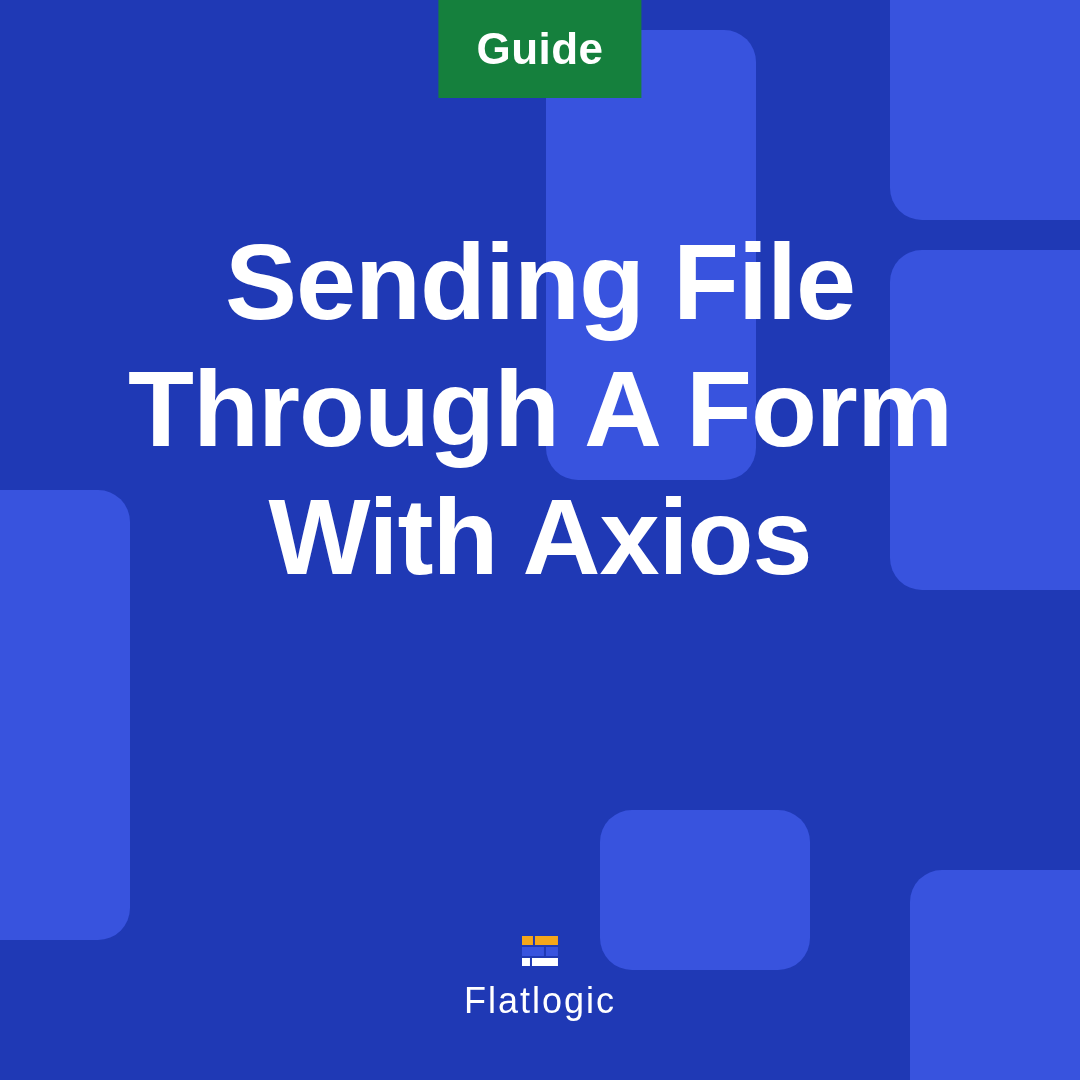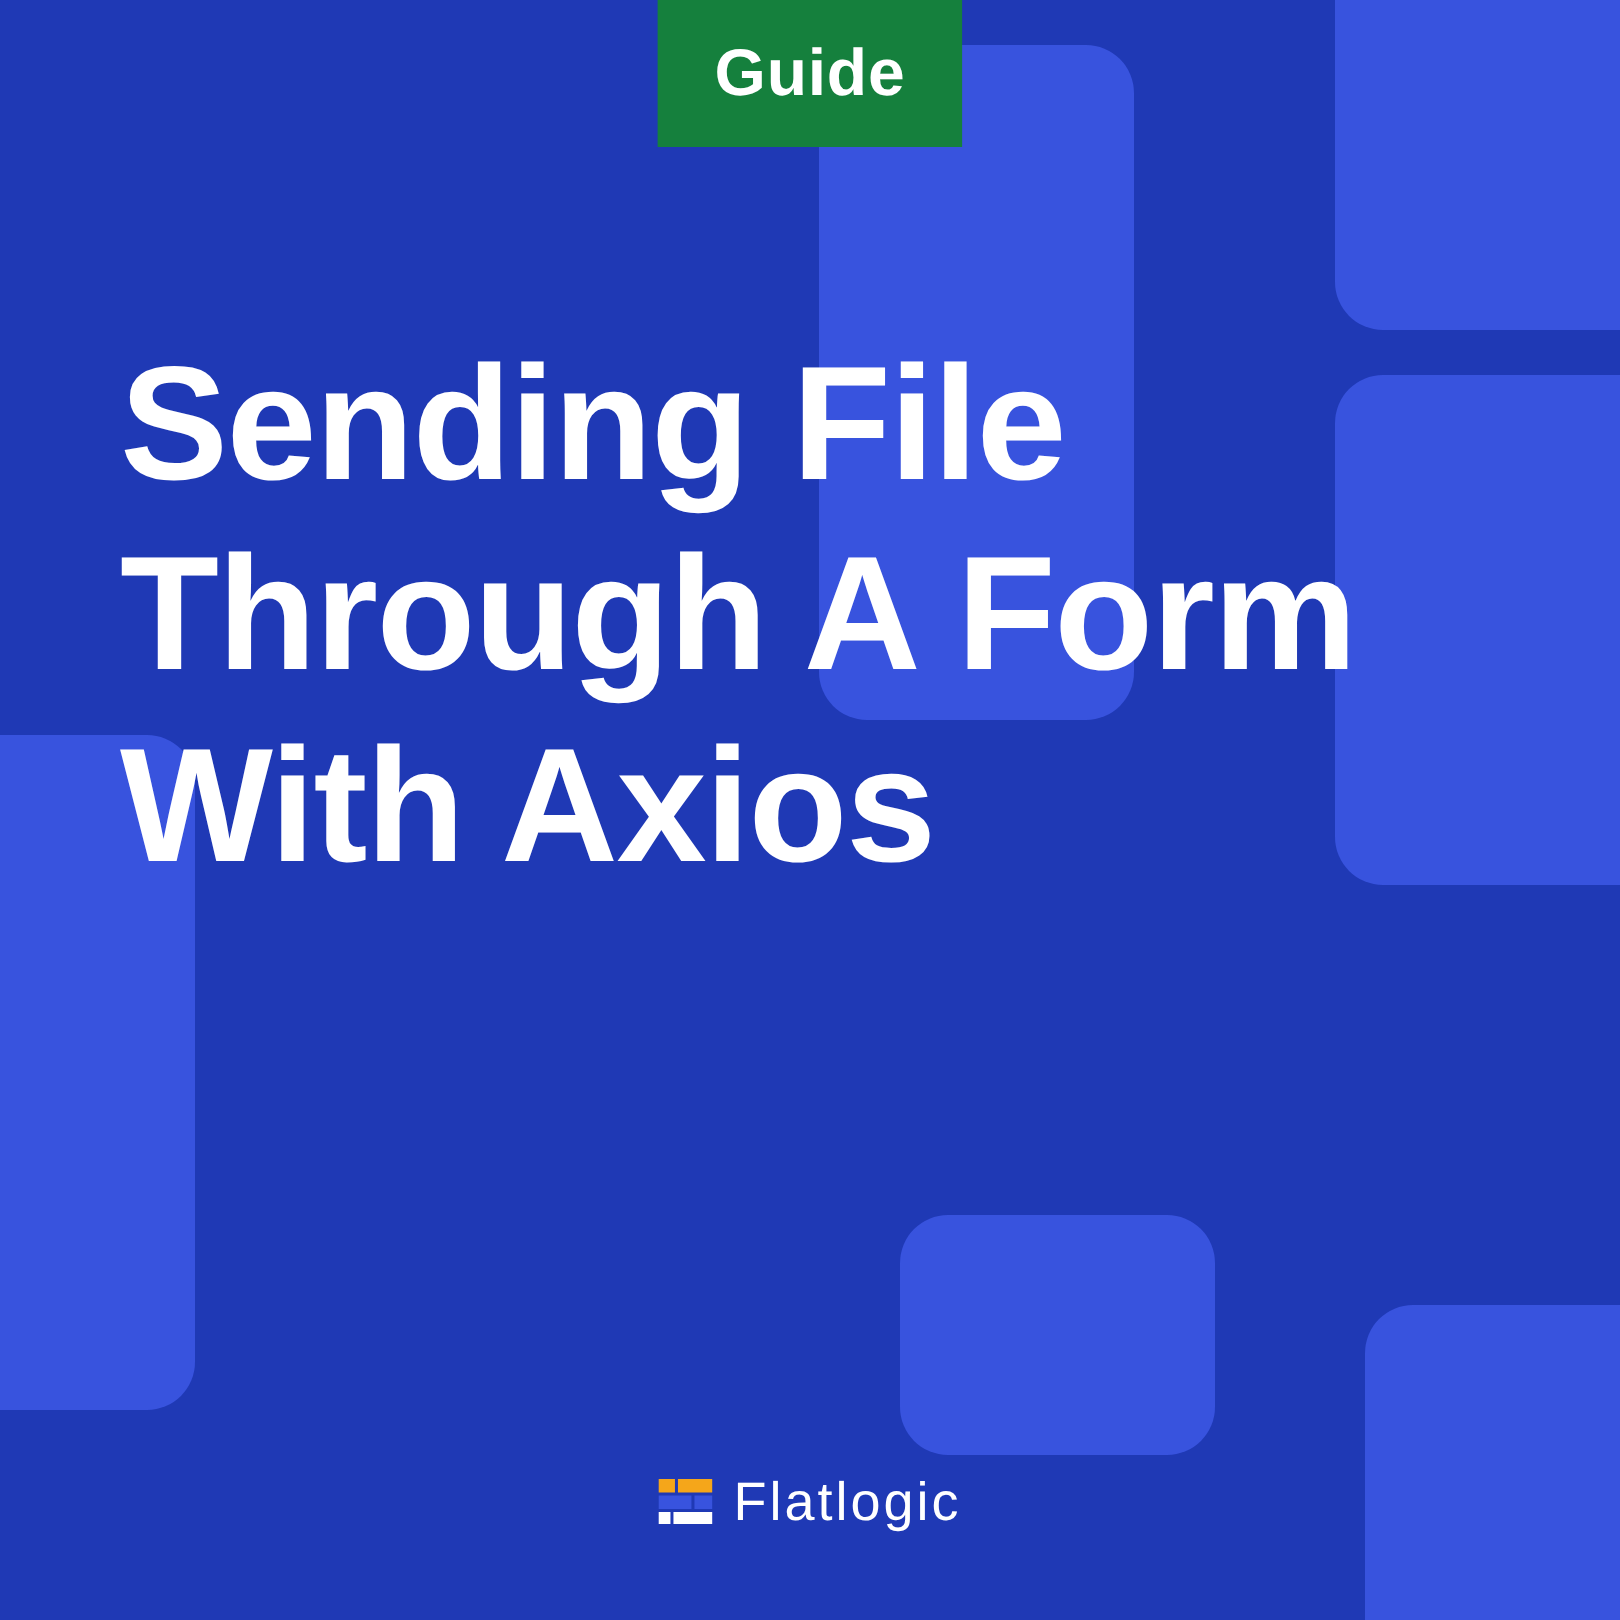--- a/index.html
+++ b/index.html
@@ -37,30 +37,32 @@
 .title {
   position: absolute;
   top: 218px;
   left: 50%;
   transform: translateX(-50%);
   width: 920px;
   color: #ffffff;
   font-size: 108px;
   font-weight: 900;
   line-height: 1.18;
+  text-align: center;
   letter-spacing: -1px;
 }
 .brand {
   position: absolute;
   bottom: 58px;
   left: 50%;
   transform: translateX(-50%);
   display: flex;
   align-items: center;
   gap: 14px;
+  flex-direction: column;
 }
 .brand-icon {
   display: flex;
   flex-direction: column;
   gap: 0;
 }
 .brand-text {
   color: #ffffff;
   font-size: 36px;
   font-weight: 400;

